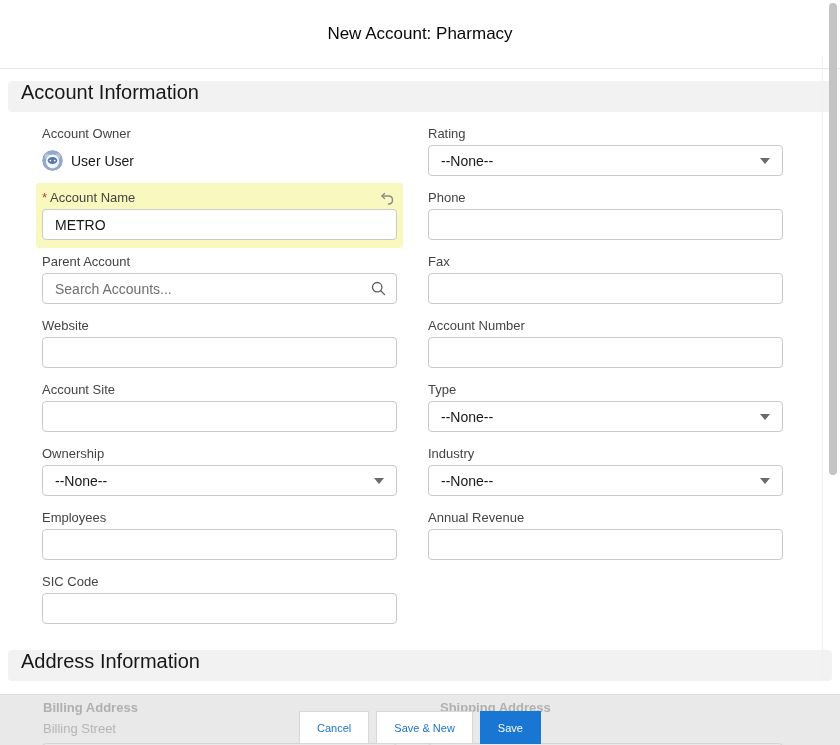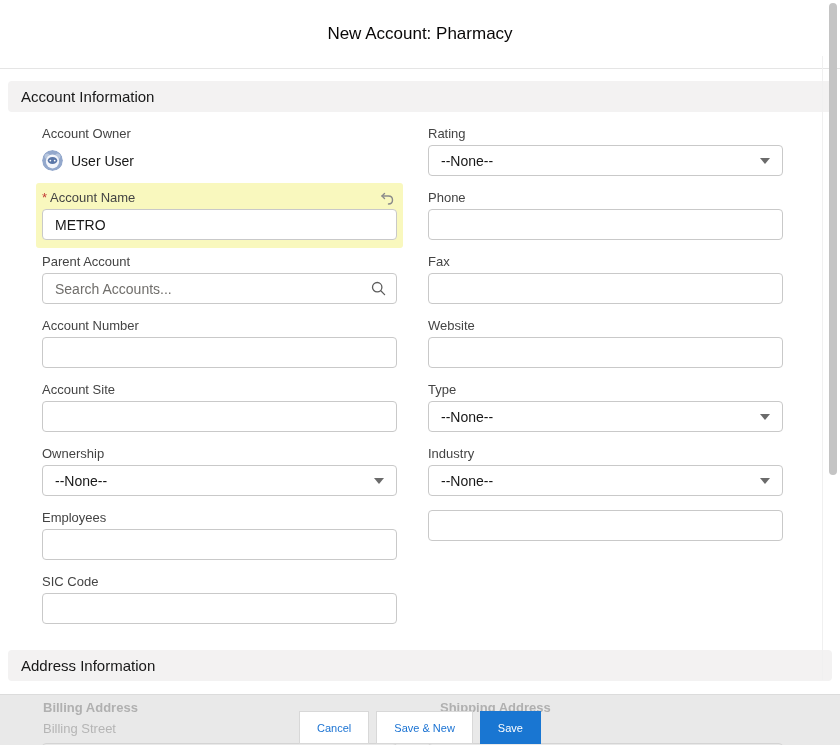--- a/index.html
+++ b/index.html
@@ -20,23 +20,23 @@
     background: #fff;
   }
   .modal-title { font-size: 17px; font-weight: 500; color: #080707; }
 
   
   .section-bar {
     margin: 12px 8px 0 8px;
     height: 31px;
     background: #f3f2f2;
     border-radius: 4px;
-    display: flex; align-items: center;
+    display: flex; align-items: flex-start;
     padding-left: 13px;
-    font-size: 15px; color: #181818;
+    font-size: 20px; color: #181818;
   }
 
   
   .form-grid {
     padding: 14px 57px 0 42px;
     display: grid;
     grid-template-columns: 1fr 1fr;
     column-gap: 31px;
   }
   .field { margin-bottom: 14px; }
@@ -208,30 +208,30 @@
       </span>
     </div>
   </div>
 
   <div class="field">
     <div class="label">Fax</div>
     <input class="textbox" style="">
   </div>
 
   <div class="field">
+    <div class="label">Website</div>
+    <input class="textbox" style="">
+  </div>
+
+  <div class="field">
     <div class="label">Account Number</div>
     <input class="textbox" style="">
   </div>
 
   <div class="field">
-    <div class="label">Website</div>
-    <input class="textbox" style="">
-  </div>
-
-  <div class="field">
     <div class="label">Account Site</div>
     <input class="textbox" style="">
   </div>
 
 
   <div class="field">
     <div class="label">Type</div>
     <div class="picklist">
       <span>--None--</span>
       <span class="caret"></span>
@@ -253,20 +253,21 @@
       <span class="caret"></span>
     </div>
   </div>
 
   <div class="field">
     <div class="label">Employees</div>
     <input class="textbox" style="">
   </div>
 
   <div class="field">
+    <div class="label">Annual Revenue</div>
     <input class="textbox" style="">
   </div>
 
   <div class="field">
     <div class="label">SIC Code</div>
     <input class="textbox" style="">
   </div>
 
 </div>
 

